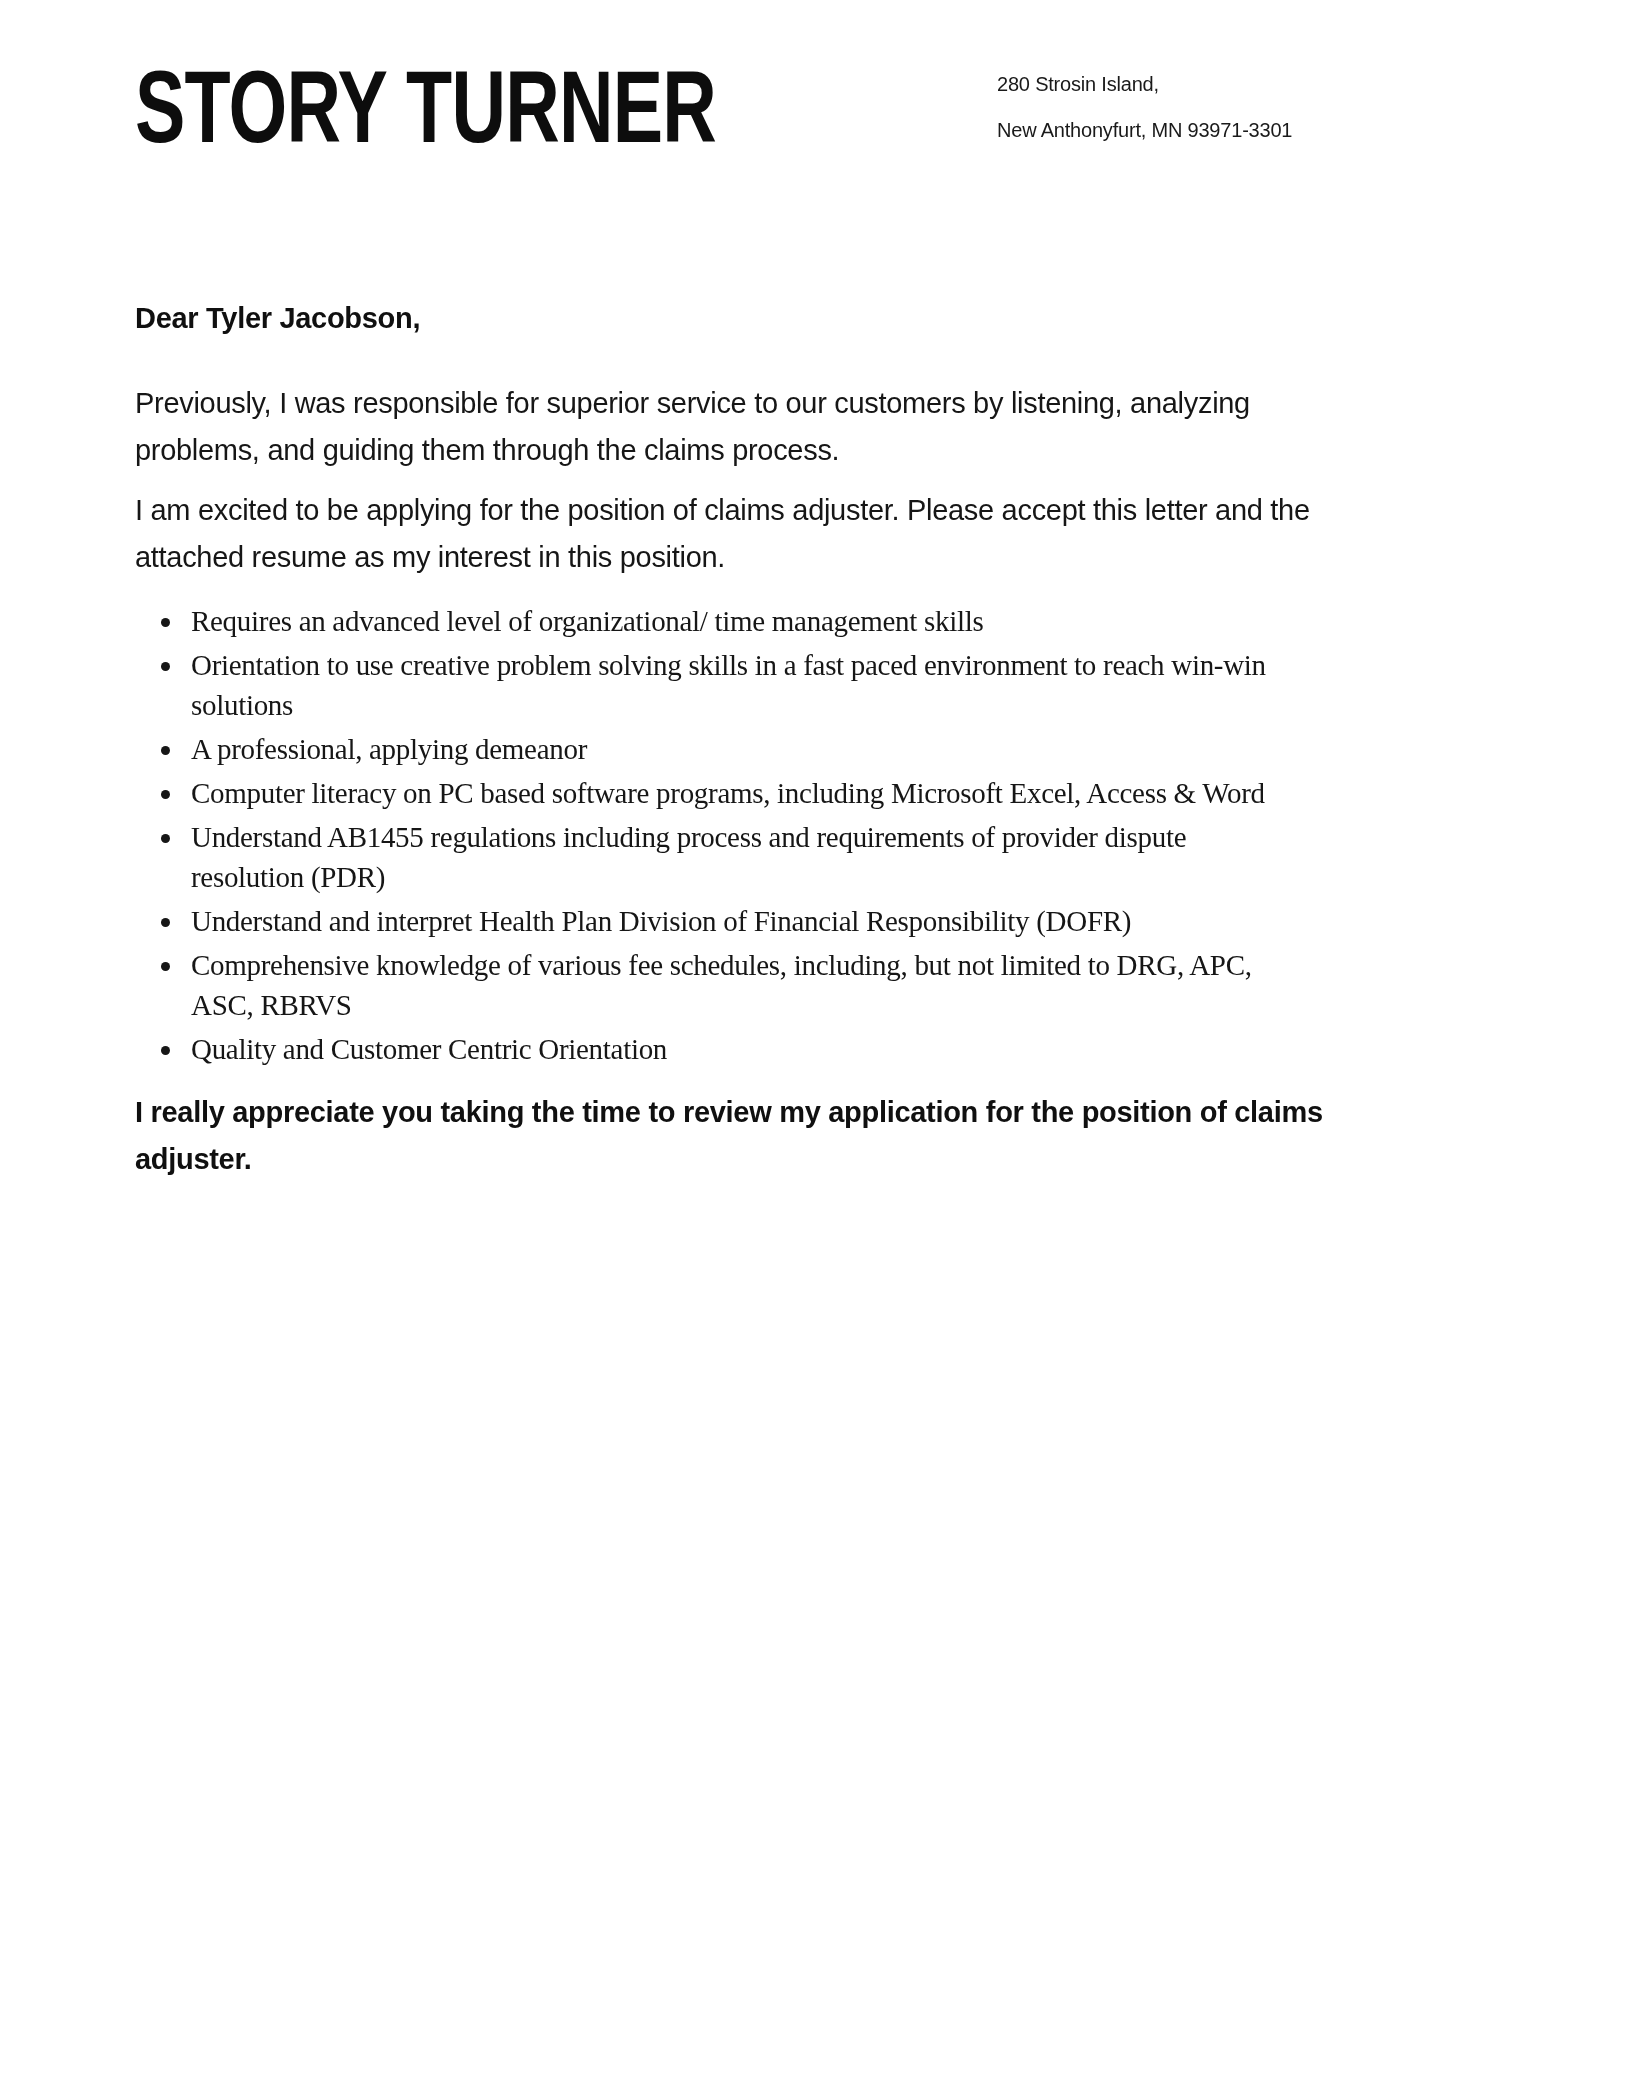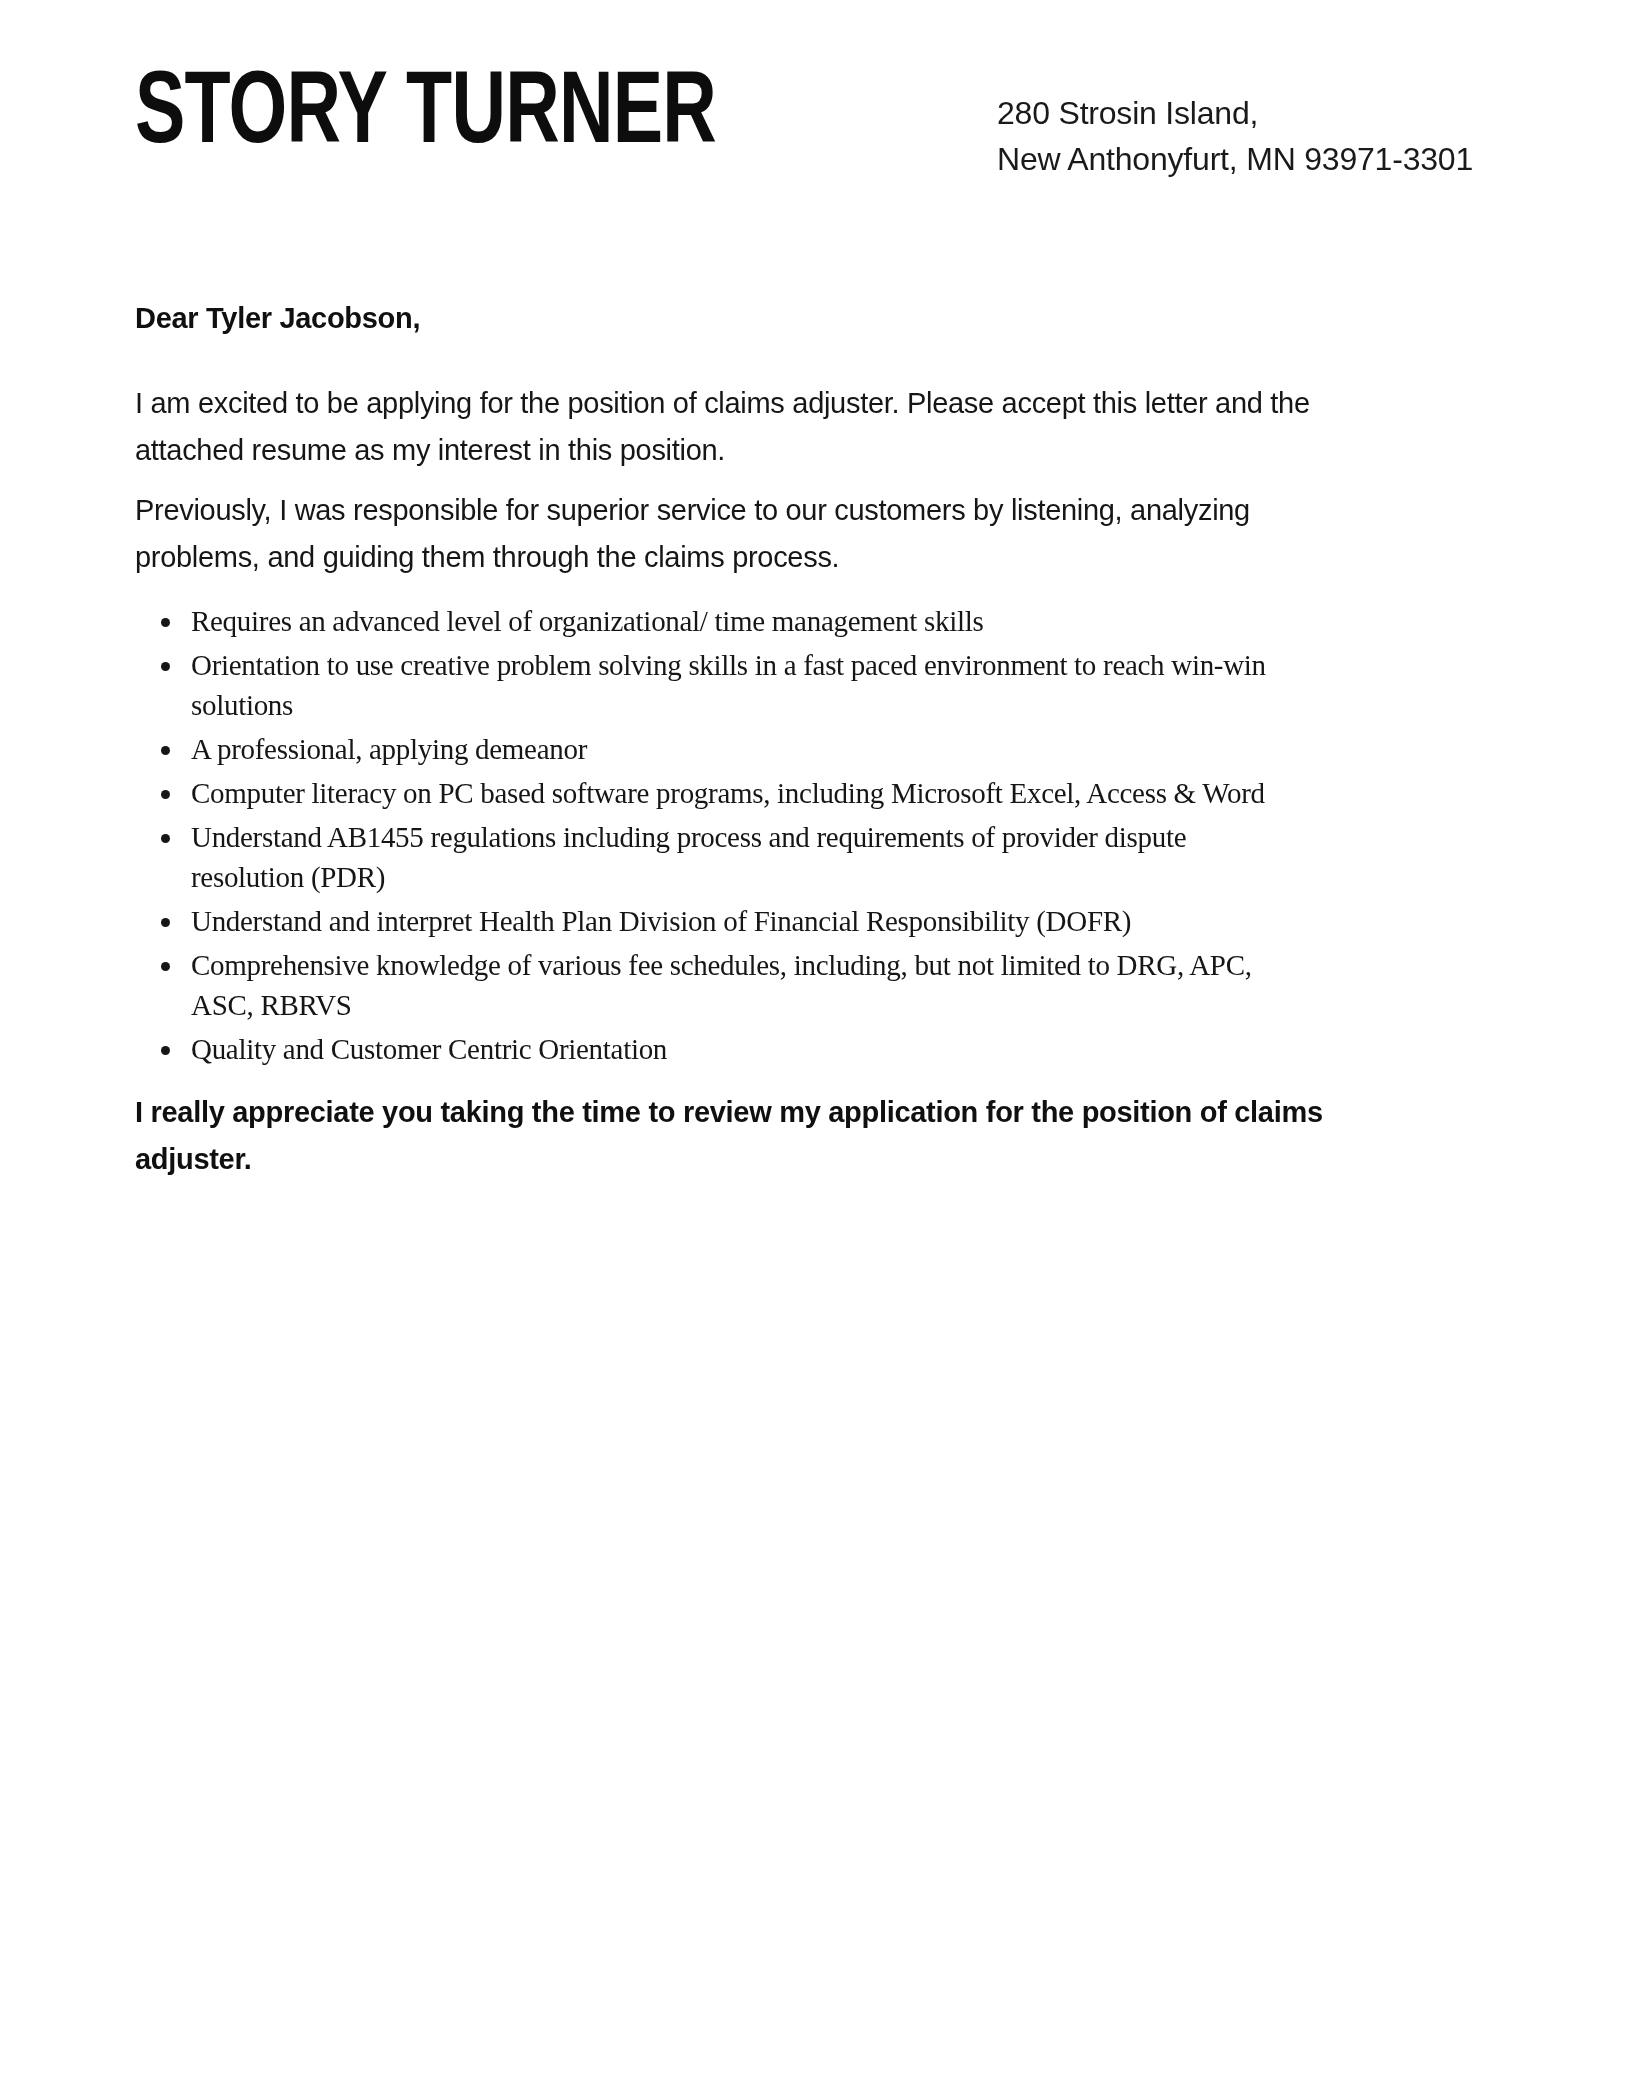--- a/index.html
+++ b/index.html
@@ -31,22 +31,22 @@
     line-height: 1;
     letter-spacing: -1px;
     white-space: nowrap;
     transform: scaleX(0.74);
     transform-origin: left top;
     color: #0d0d0d;
   }
   .address-block {
     position: absolute;
     left: 997px;
-    top: 90px;
-    font-size: 32px;
+    top: 61px;
+    font-size: 20px;
     line-height: 46px;
     letter-spacing: -0.2px;
     color: #1a1a1a;
   }
   
   .content {
     padding: 0 100px 0 135px;
     font-size: 29px;
     line-height: 47px;
     letter-spacing: -0.3px;
@@ -92,25 +92,25 @@
     <div class="address-block">
       <div>280 Strosin Island,</div>
       <div>New Anthonyfurt, MN 93971-3301</div>
     </div>
   </div>
 
   <div class="content">
 
     <p class="greeting">Dear Tyler Jacobson,</p>
 
+    <p>Previously, I was responsible for superior service to our customers by listening, analyzing
+problems, and guiding them through the claims process.</p>
+
     <p>I am excited to be applying for the position of claims adjuster. Please accept this letter and the
 attached resume as my interest in this position.</p>
-
-    <p>Previously, I was responsible for superior service to our customers by listening, analyzing
-problems, and guiding them through the claims process.</p>
 
 
     <ul class="qualifications">
       <li>Requires an advanced level of organizational/ time management skills</li>
       <li>Orientation to use creative problem solving skills in a fast paced environment to reach win-win
 solutions</li>
       <li>A professional, applying demeanor</li>
       <li>Computer literacy on PC based software programs, including Microsoft Excel, Access &amp; Word</li>
       <li>Understand AB1455 regulations including process and requirements of provider dispute
 resolution (PDR)</li>

